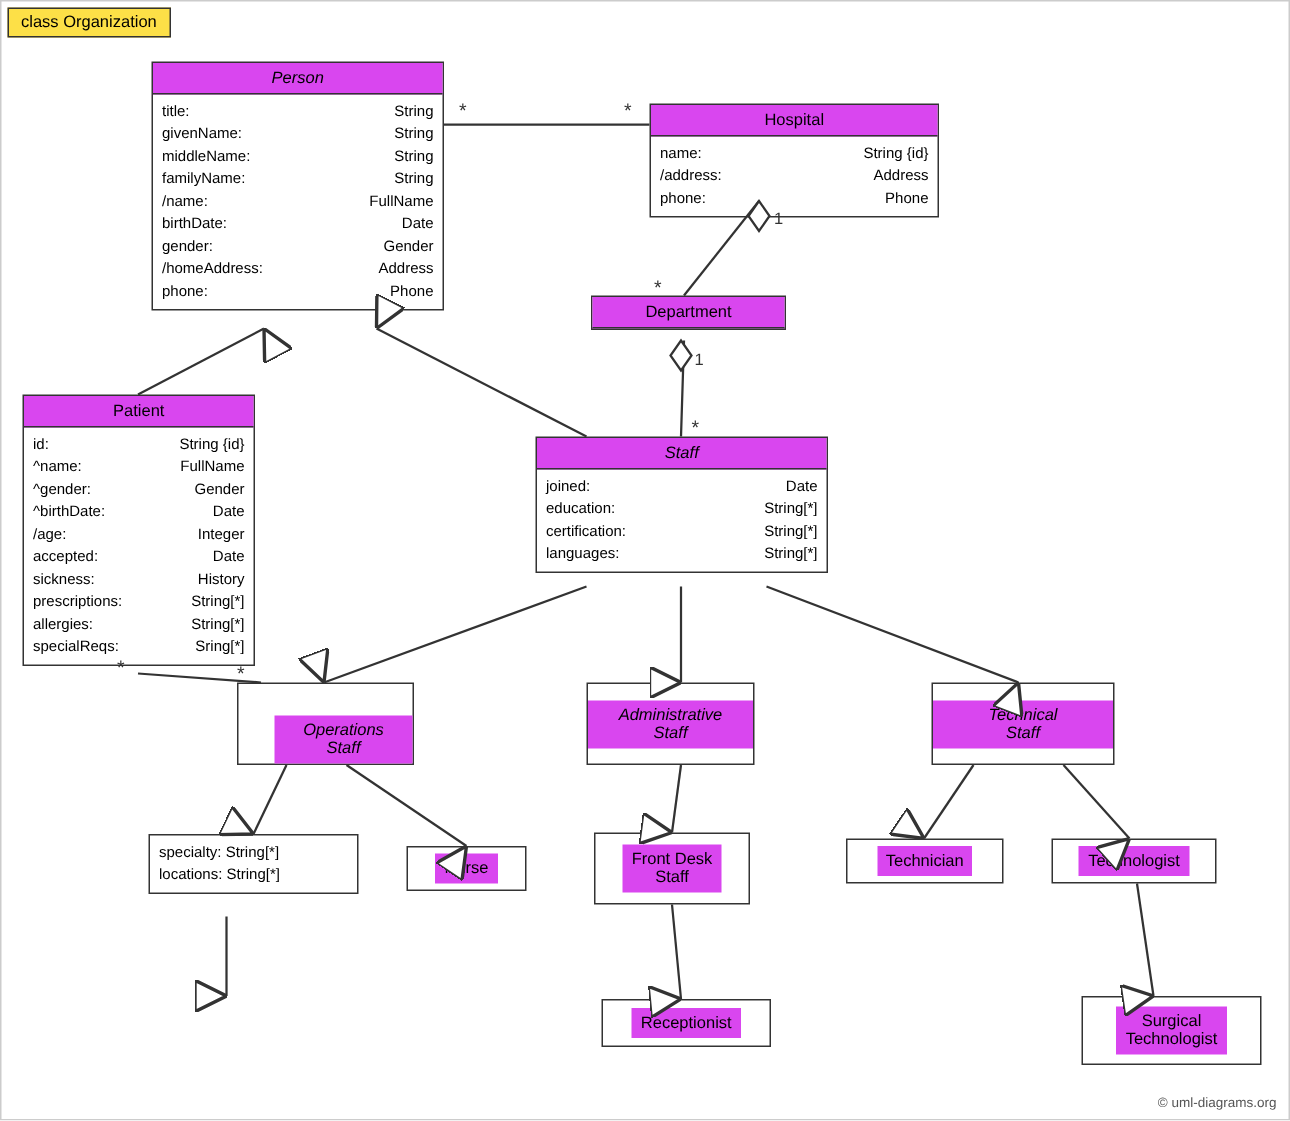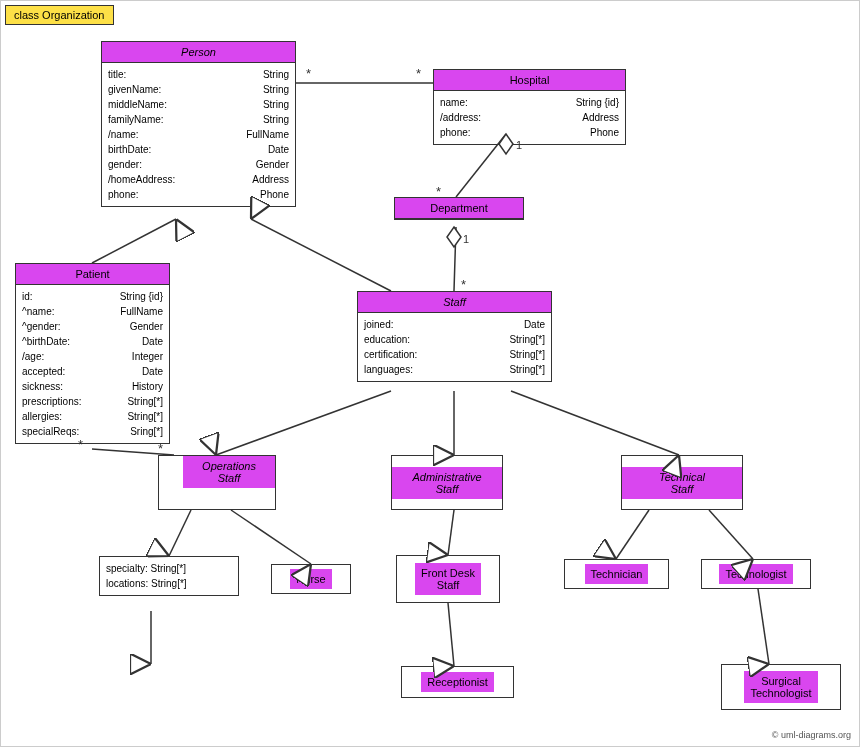--- a/index.html
+++ b/index.html
@@ -209,21 +209,21 @@
           <span class="attr-name">allergies:</span>
           <span class="attr-type">String[*]</span>
         </div>
       <div class="attr-row">
           <span class="attr-name">specialReqs:</span>
           <span class="attr-type">Sring[*]</span>
         </div>
     </div>
   </div>
 
-  <div class="uml-class" style="left:157px;top:454px;width:118px;height:55px;display:flex;flex-direction:column;justify-content:flex-start;align-items:center;padding-left:24px;">
+  <div class="uml-class" style="left:157px;top:454px;width:118px;height:55px;display:flex;flex-direction:column;justify-content:flex-end;align-items:center;padding-left:24px;">
     <div class="class-name italic" style="border-bottom:none;width:100%;text-align:center;">
       <em>Operations<br>Staff</em>
     </div>
   </div>
 
   <div class="uml-class" style="left:390px;top:454px;width:112px;height:55px;display:flex;flex-direction:column;justify-content:center;align-items:center;">
     <div class="class-name italic" style="border-bottom:none;width:100%;text-align:center;">
       <em>Administrative<br>Staff</em>
     </div>
   </div>

